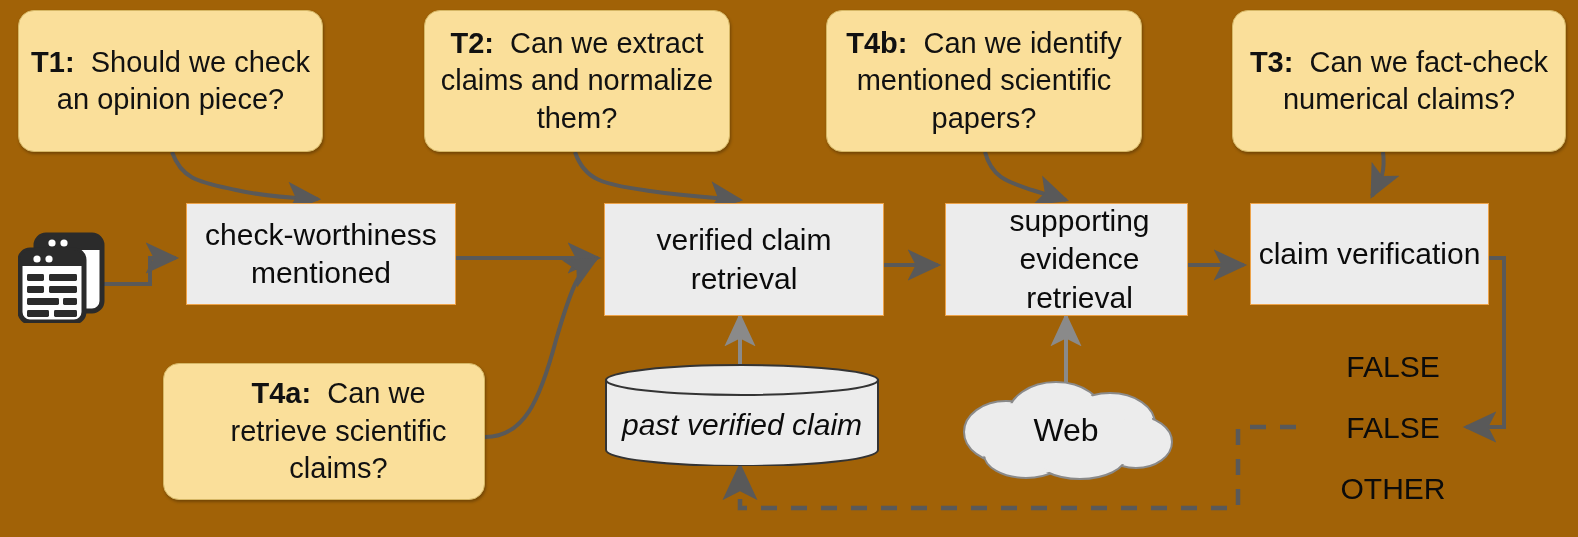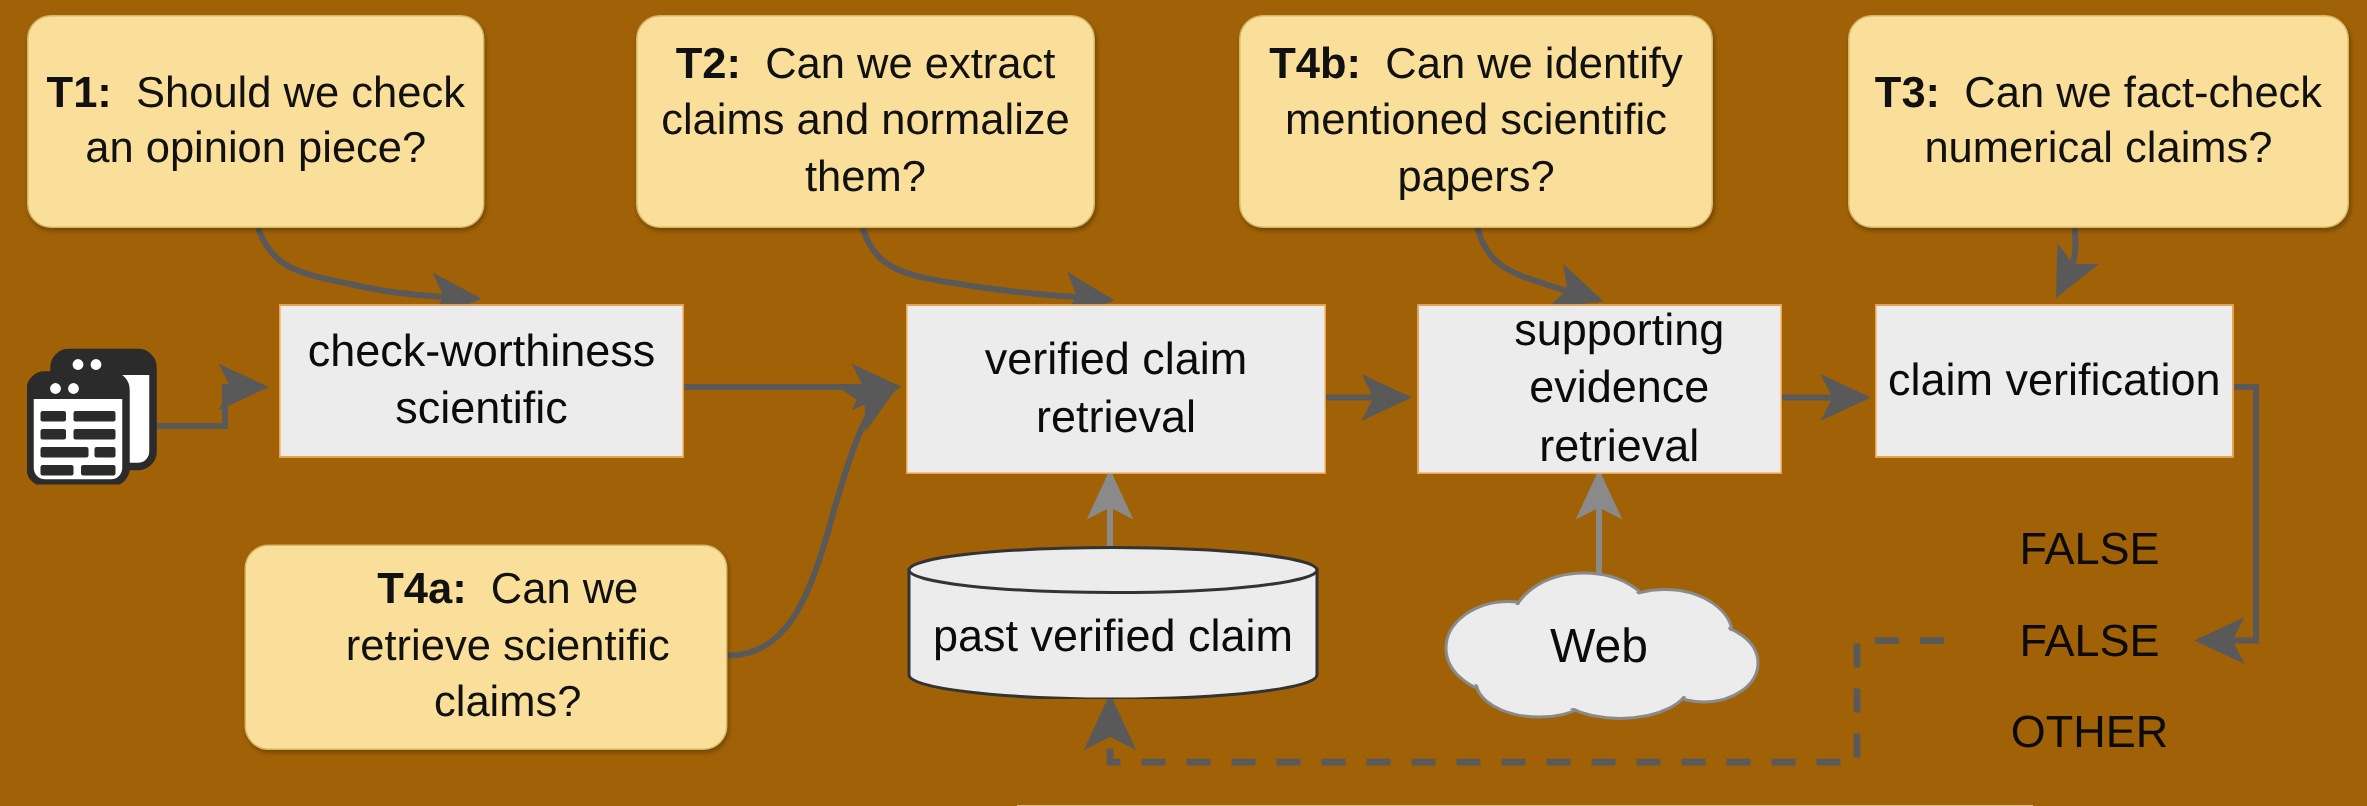--- a/index.html
+++ b/index.html
@@ -202,41 +202,41 @@
   </div>
 
   <div class="callout" style="left:163px; top:363px; width:322px; height:137px;padding-left:39px;">
     <span>
       <b class="tag">T4a:&nbsp;</b>
       <span>Can we retrieve scientific claims?</span>
     </span>
   </div>
 
   <div class="procbox" style="left:186px; top:203px; width:270px; height:102px;">
-    <span>check-worthiness scientific</span>
+    <span>check-worthiness mentioned</span>
   </div>
 
   <div class="procbox" style="left:604px; top:203px; width:280px; height:113px;">
     <span>verified claim retrieval</span>
   </div>
 
   <div class="procbox" style="left:945px; top:203px; width:243px; height:113px;padding-left:32px;">
     <span>supporting evidence retrieval</span>
   </div>
 
   <div class="procbox" style="left:1250px; top:203px; width:239px; height:102px;">
     <span>claim verification</span>
   </div>
 
   <div class="cylinder" style="left:604px; top:364px; width:276px; height:102px;">
     <svg width="276" height="102" viewBox="0 0 276 102">
       <path d="M2,16 L2,86 A136,16 0 0 0 274,86 L274,16 Z" fill="#ececec" stroke="#333333" stroke-width="2"></path>
       <ellipse cx="138" cy="16" rx="136" ry="15" fill="#ececec" stroke="#333333" stroke-width="2"></ellipse>
     </svg>
-    <div class="cyl-label" style="padding-top:10px;">past verified claim</div>
+    <div class="cyl-label" style="padding-top:10px;font-style:italic;">past verified claim</div>
   </div>
 
   <div class="cloud" style="left:950px; top:370px; width:232px; height:112px;">
     <svg width="232" height="112" viewBox="0 0 232 112">
       <g fill="#ececec" stroke="#8a8a8a" stroke-width="2">
         <ellipse cx="56" cy="62" rx="42" ry="31"></ellipse>
         <ellipse cx="106" cy="46" rx="48" ry="34"></ellipse>
         <ellipse cx="160" cy="54" rx="45" ry="31"></ellipse>
         <ellipse cx="186" cy="72" rx="36" ry="26"></ellipse>
         <ellipse cx="76" cy="84" rx="42" ry="24"></ellipse>

